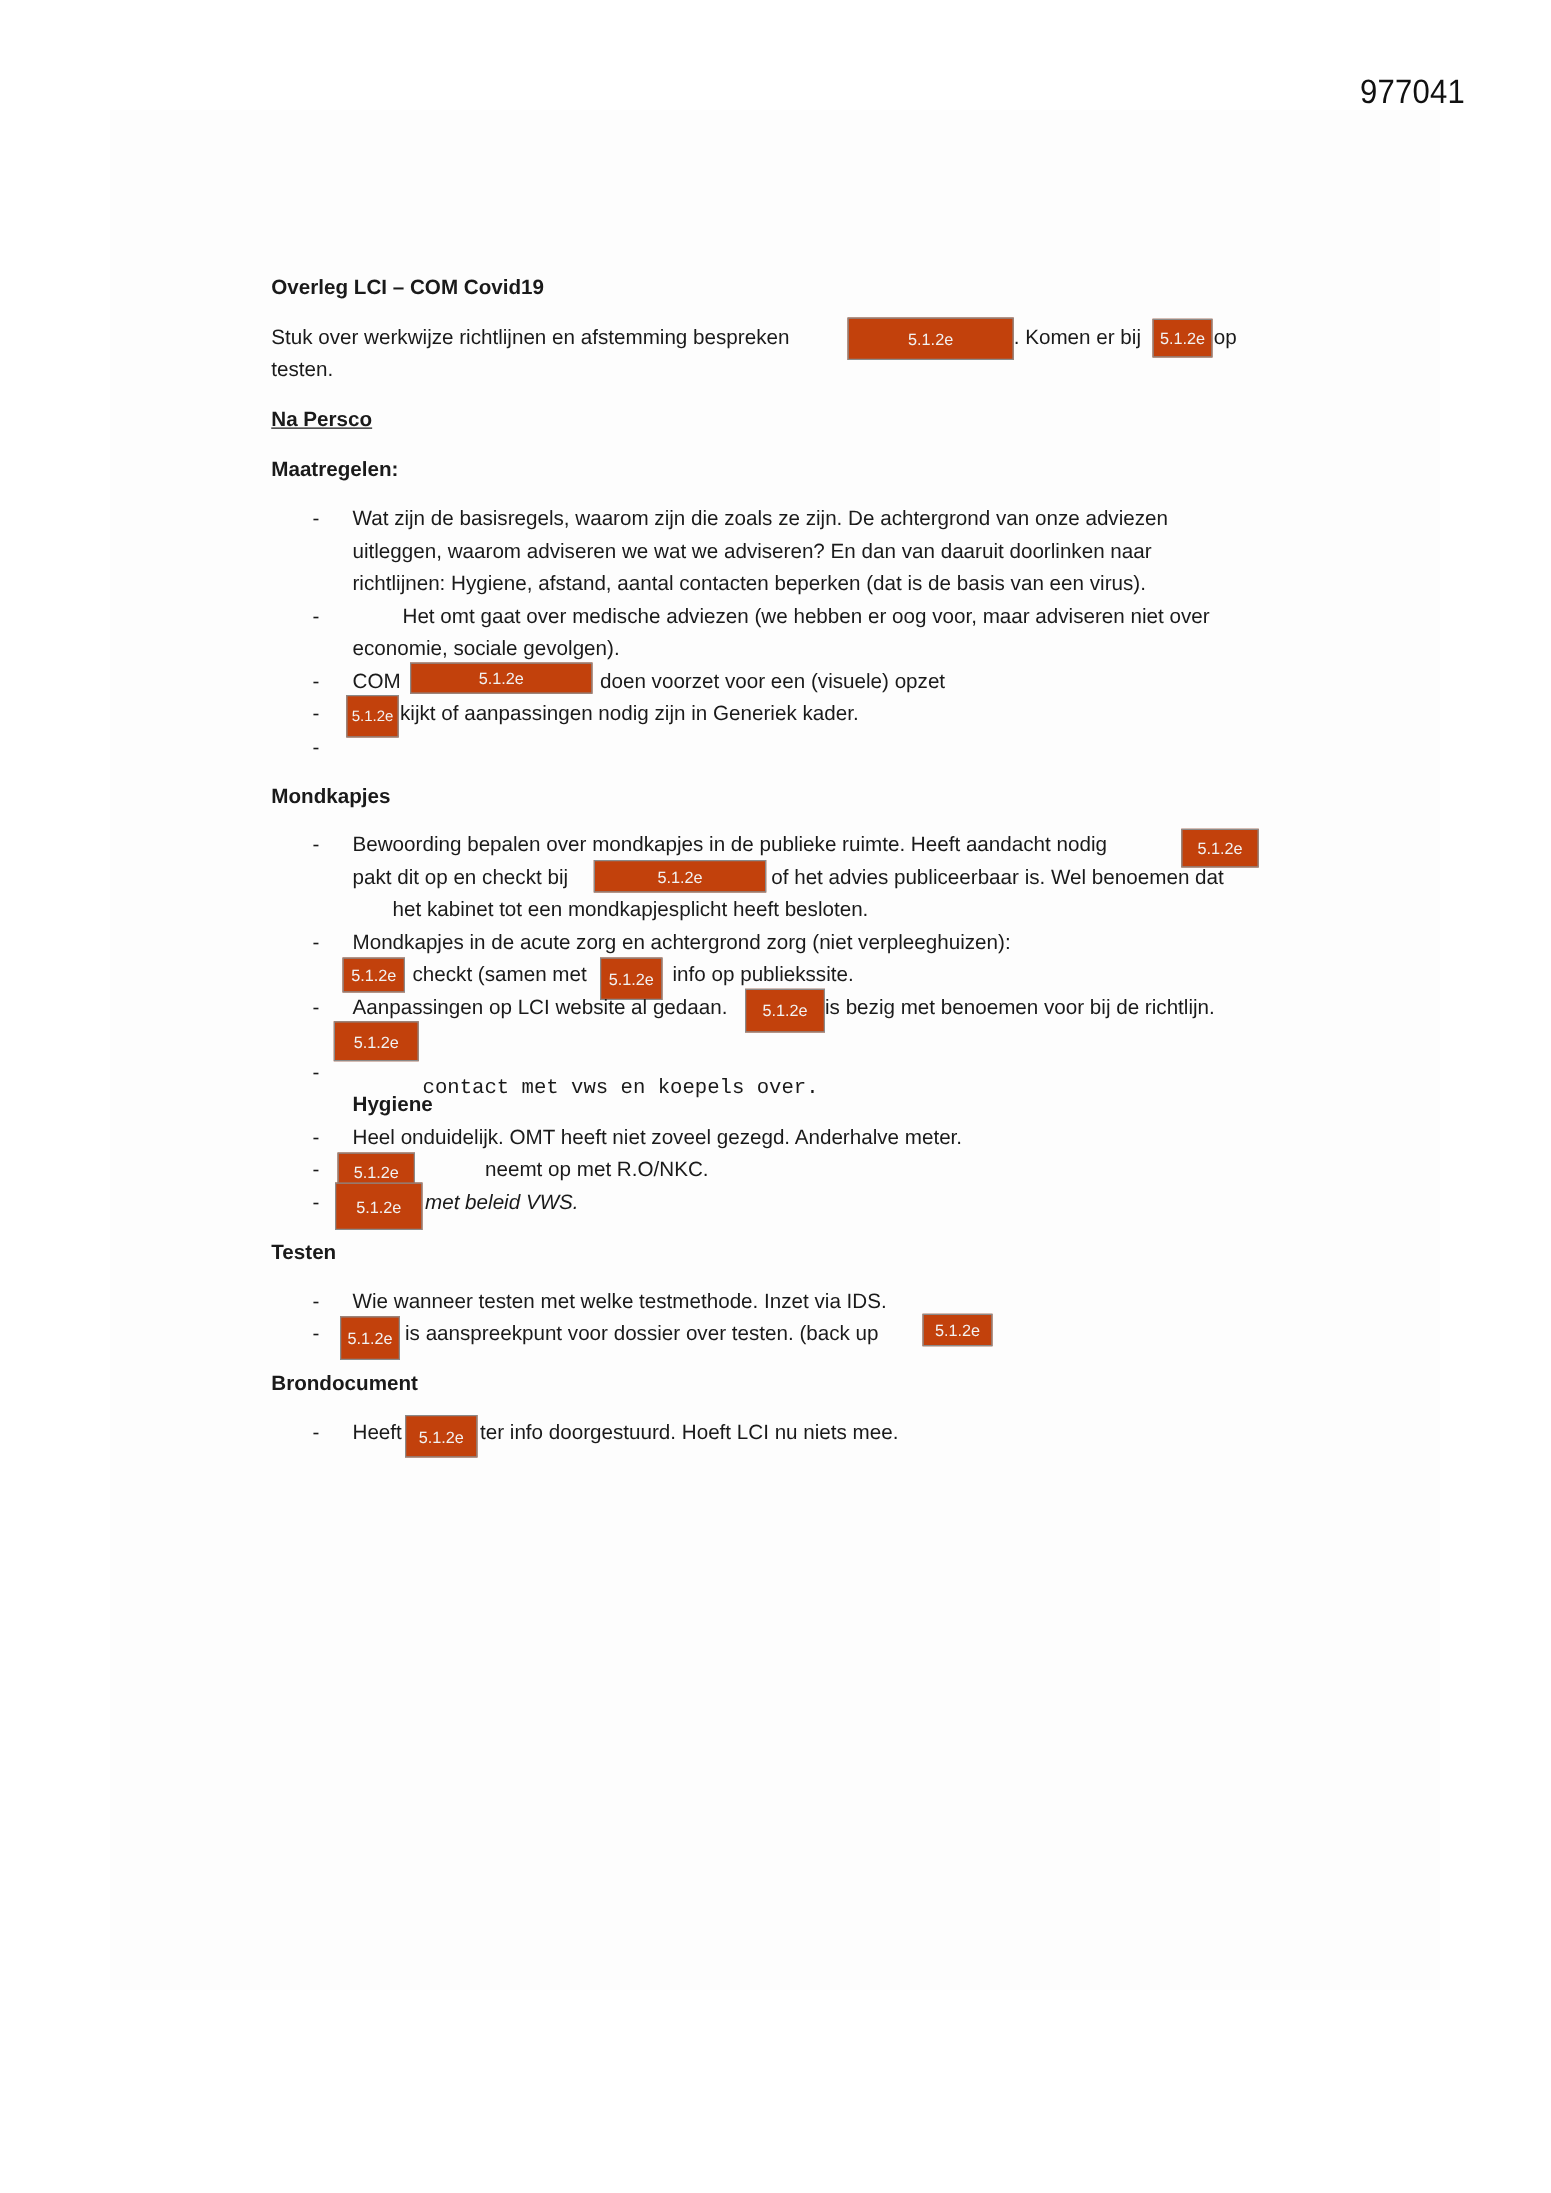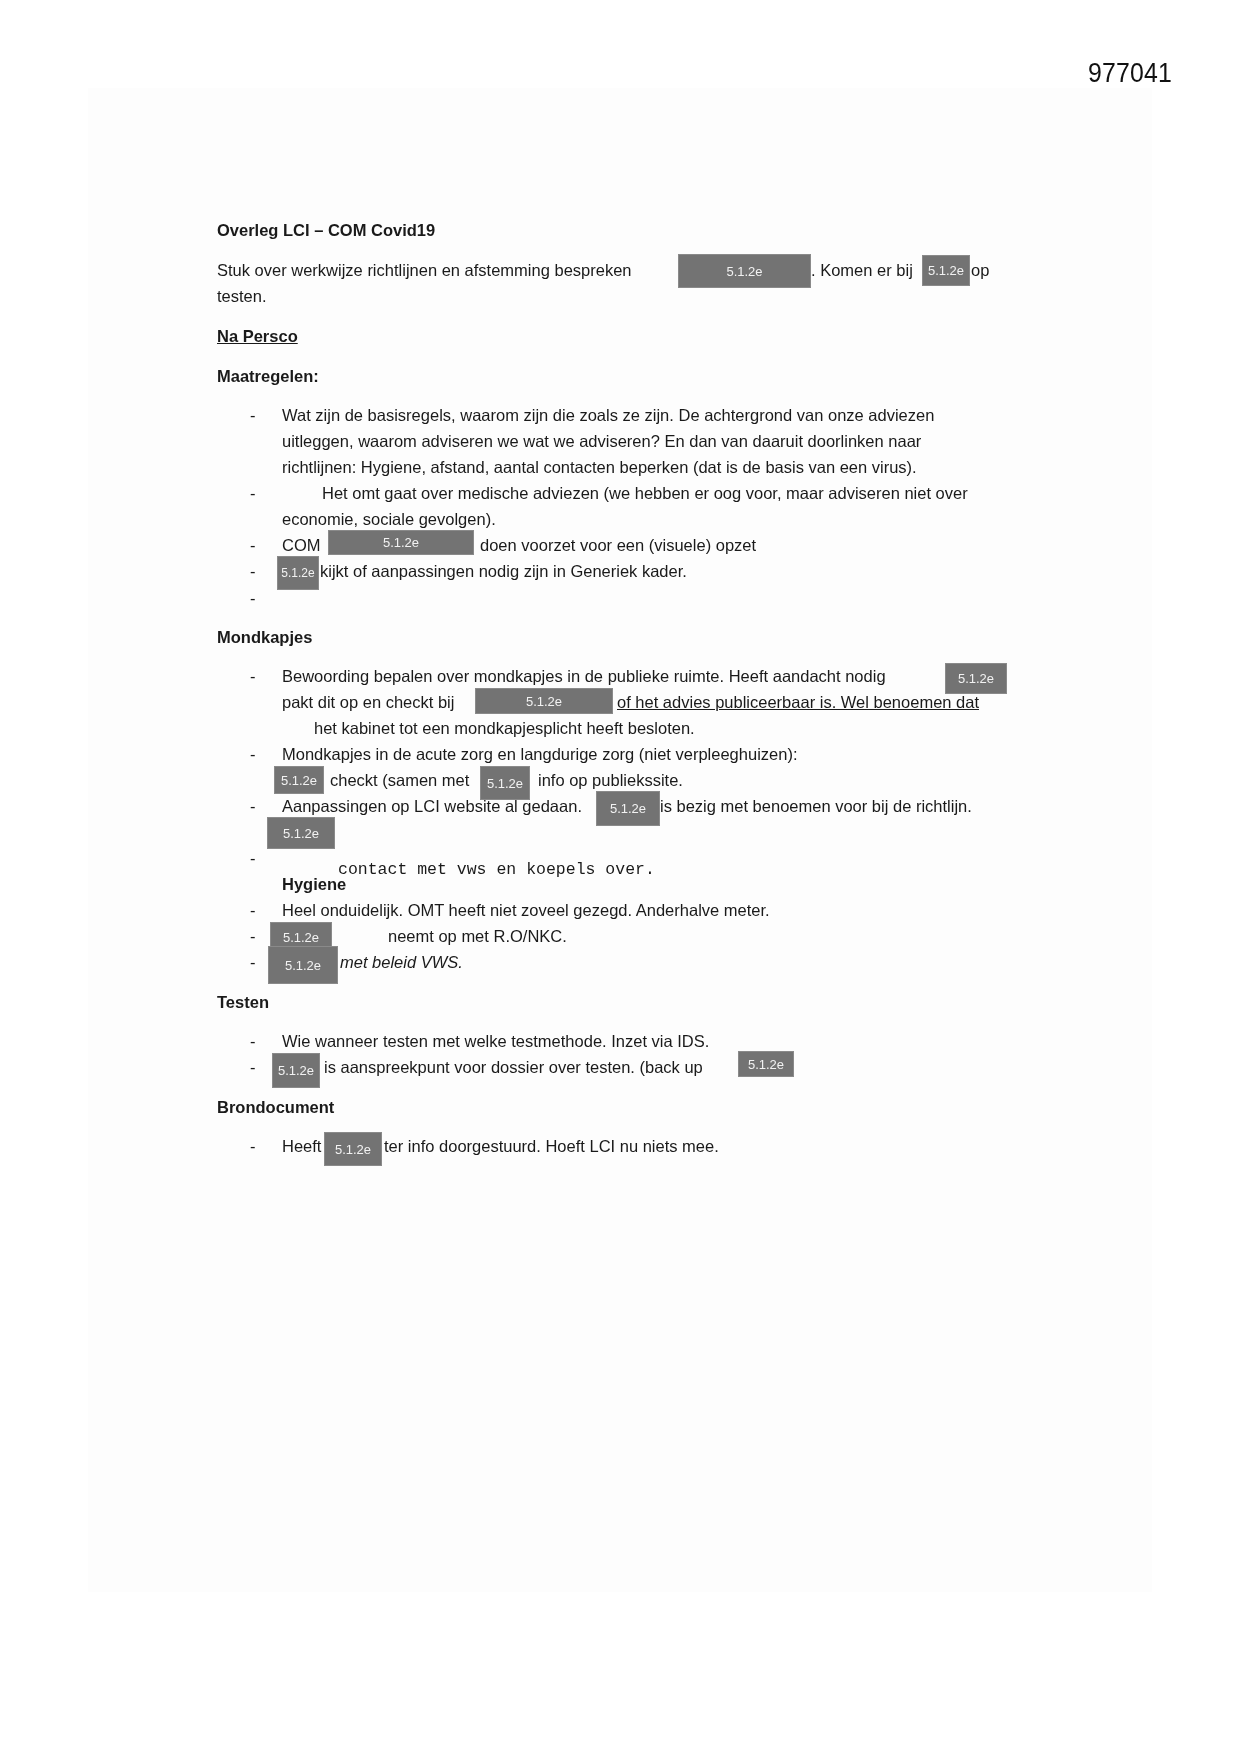--- a/index.html
+++ b/index.html
@@ -21,21 +21,21 @@
   }
   .line {
     position: absolute; white-space: nowrap;
     font-family: "Liberation Sans", "DejaVu Sans", sans-serif;
     font-size: 16.5px; line-height: 20px; color: #1a1a1a;
   }
   .bold { font-weight: bold; }
   .underline { text-decoration: underline; }
   .dash { position: absolute; font-size: 16.5px; line-height: 20px; color: #1a1a1a; }
   .redact {
-    position: absolute; background: #737373; color: #f2f2f2;
+    position: absolute; background: #c2410c; color: #f2f2f2;
     font-family: "Liberation Sans", sans-serif; font-size: 13px;
     display: flex; align-items: center; justify-content: center;
     border: 1px solid #8a8a8a; box-sizing: border-box;
   }
 </style>
 </head>
 <body>
 
 <div class="doc-id">977041</div>
 <div class="scan-area"></div>
@@ -73,25 +73,25 @@
 
 <div class="dash" style="left:250px; top:588px;">-</div>
 
 <div class="line bold" style="left:217px; top:627px;">Mondkapjes</div>
 
 <div class="dash" style="left:250px; top:666px;">-</div>
 <div class="line" style="left:282px; top:666px;">Bewoording bepalen over mondkapjes in de publieke ruimte. Heeft aandacht nodig</div>
 <div class="redact" style="left:945px; top:663px; width:62px; height:31px;">5.1.2e</div>
 <div class="line" style="left:282px; top:692px;">pakt dit op en checkt bij</div>
 <div class="redact" style="left:475px; top:688px; width:138px; height:26px;">5.1.2e</div>
-<div class="line" style="left:617px; top:692px;text-decoration:underline;">of het advies publiceerbaar is. Wel benoemen dat</div>
+<div class="line" style="left:617px; top:692px;">of het advies publiceerbaar is. Wel benoemen dat</div>
 <div class="line" style="left:282px; top:718px;margin-left:32px;">het kabinet tot een mondkapjesplicht heeft besloten.</div>
 
 <div class="dash" style="left:250px; top:744px;">-</div>
-<div class="line" style="left:282px; top:744px;">Mondkapjes in de acute zorg en langdurige zorg (niet verpleeghuizen):</div>
+<div class="line" style="left:282px; top:744px;">Mondkapjes in de acute zorg en achtergrond zorg (niet verpleeghuizen):</div>
 <div class="redact" style="left:274px; top:766px; width:50px; height:28px;">5.1.2e</div>
 <div class="line" style="left:330px; top:770px;">checkt (samen met</div>
 <div class="redact" style="left:480px; top:766px; width:50px; height:34px;">5.1.2e</div>
 <div class="line" style="left:538px; top:770px;">info op publiekssite.</div>
 
 <div class="dash" style="left:250px; top:796px;">-</div>
 <div class="line" style="left:282px; top:796px;">Aanpassingen op LCI website al gedaan.</div>
 <div class="redact" style="left:596px; top:791px; width:64px; height:35px;">5.1.2e</div>
 <div class="line" style="left:660px; top:796px;">is bezig met benoemen voor bij de richtlijn.</div>
 <div class="redact" style="left:267px; top:817px; width:68px; height:32px;">5.1.2e</div>

